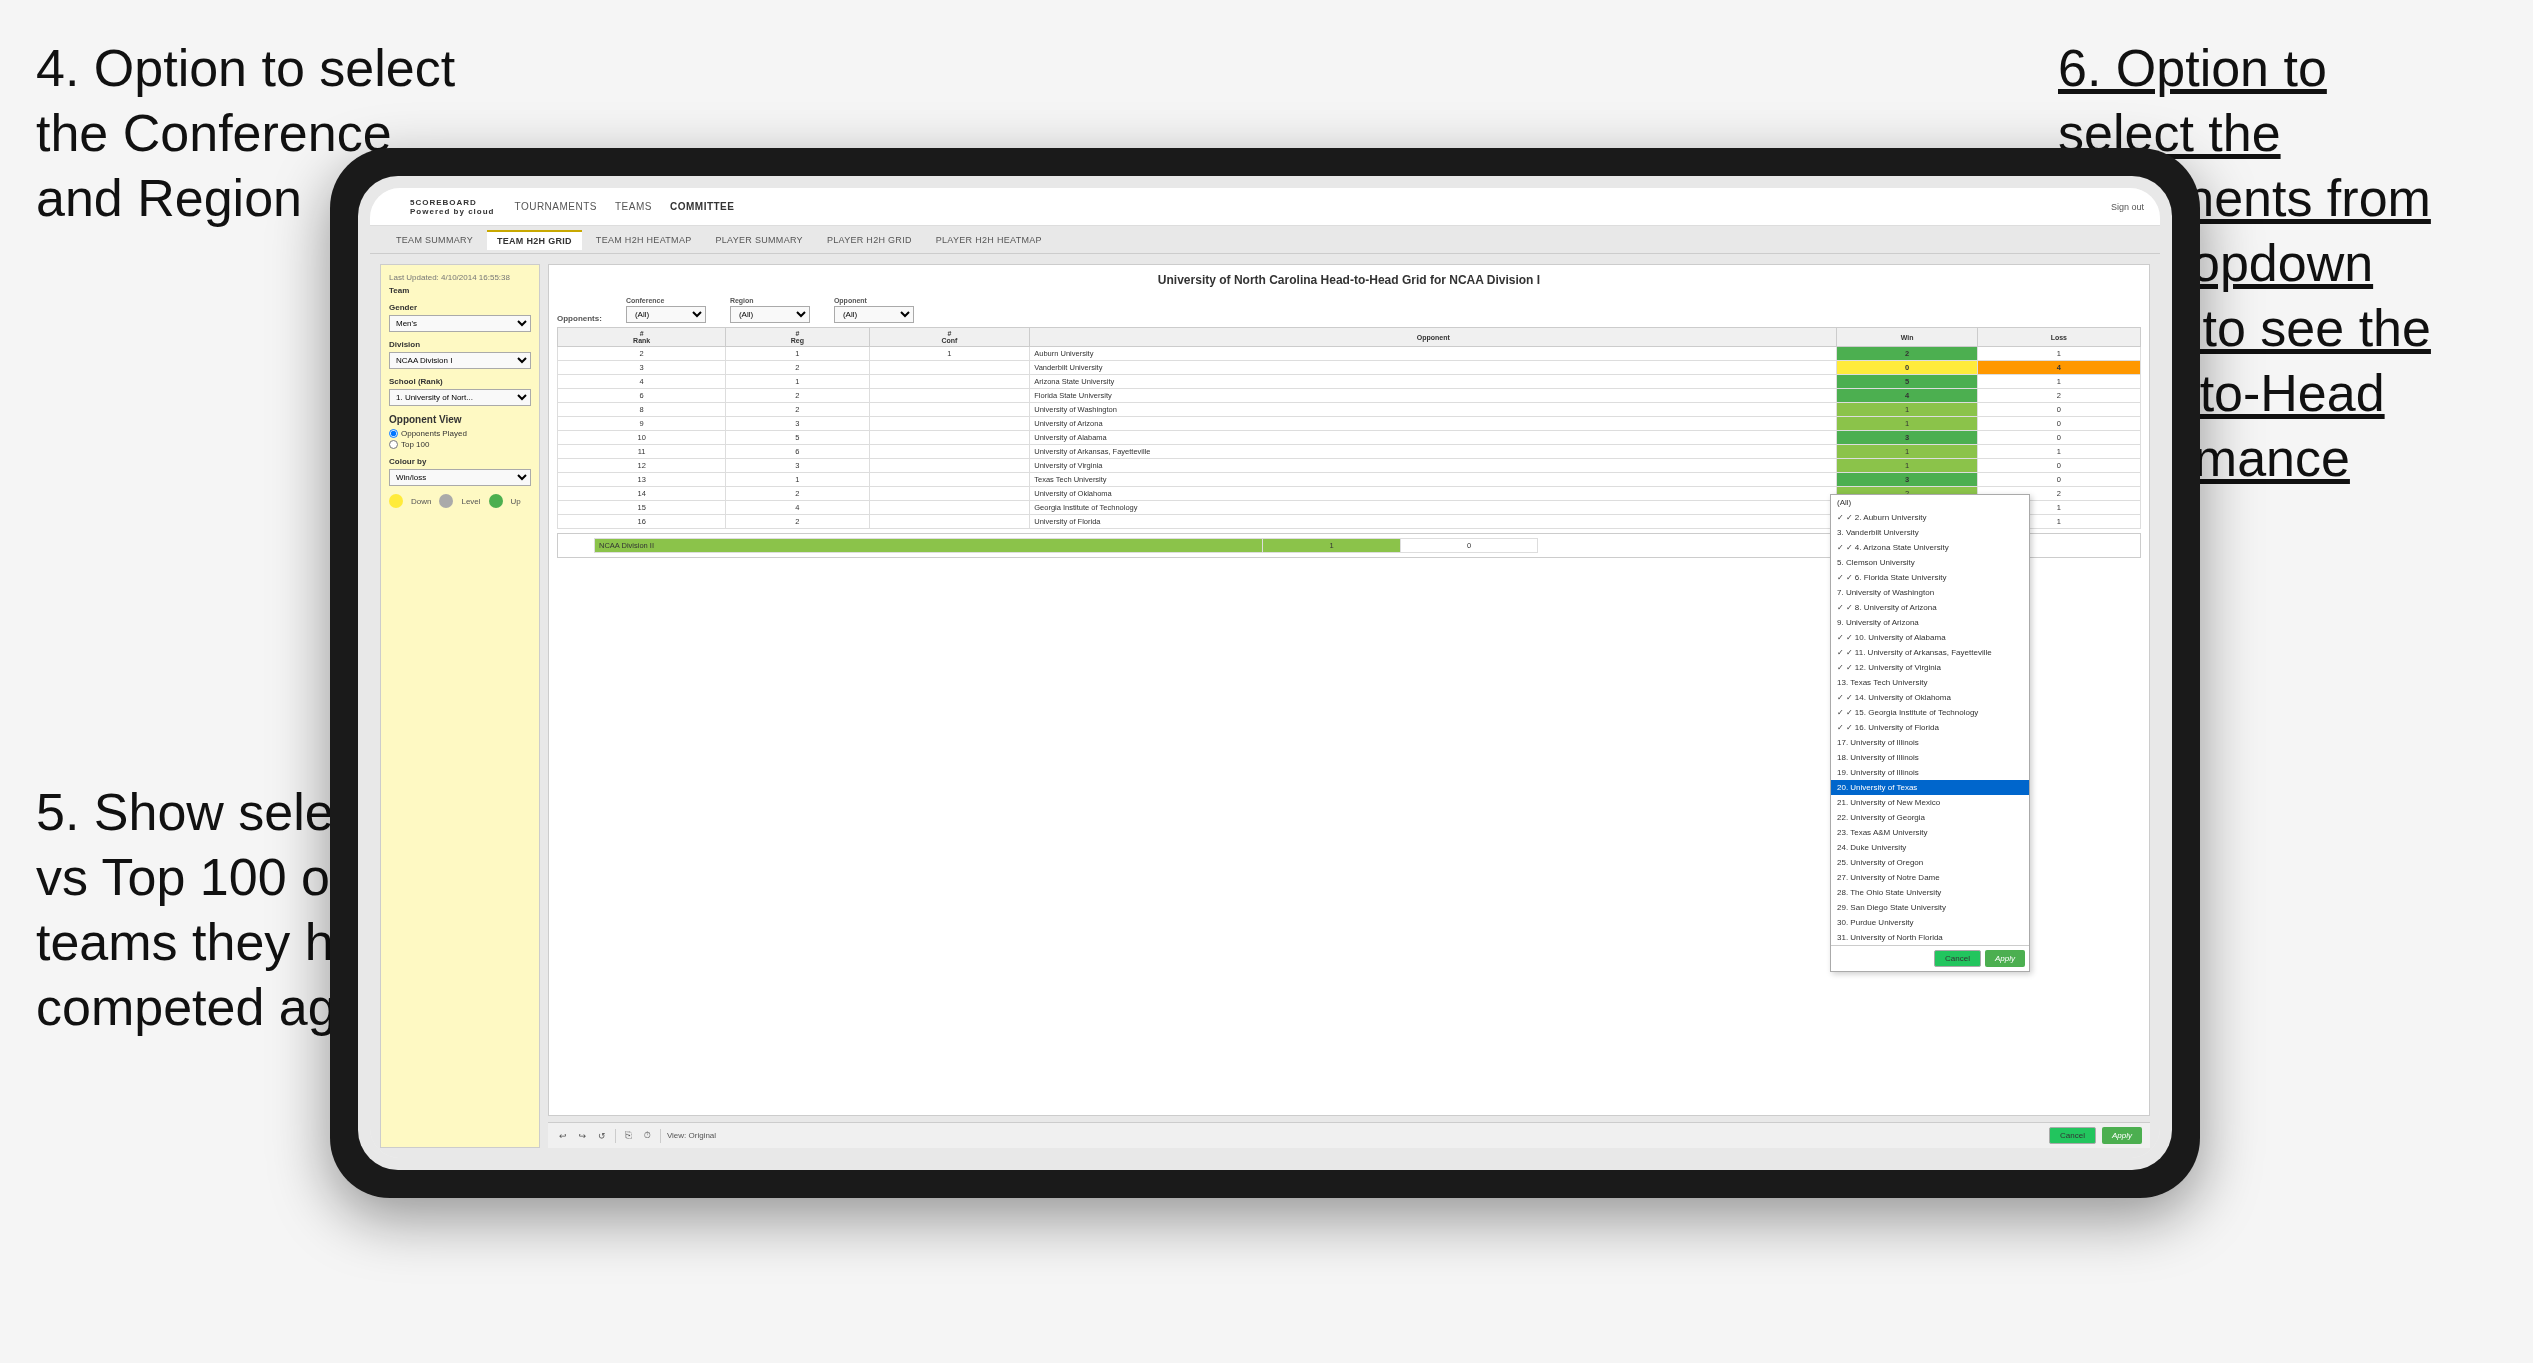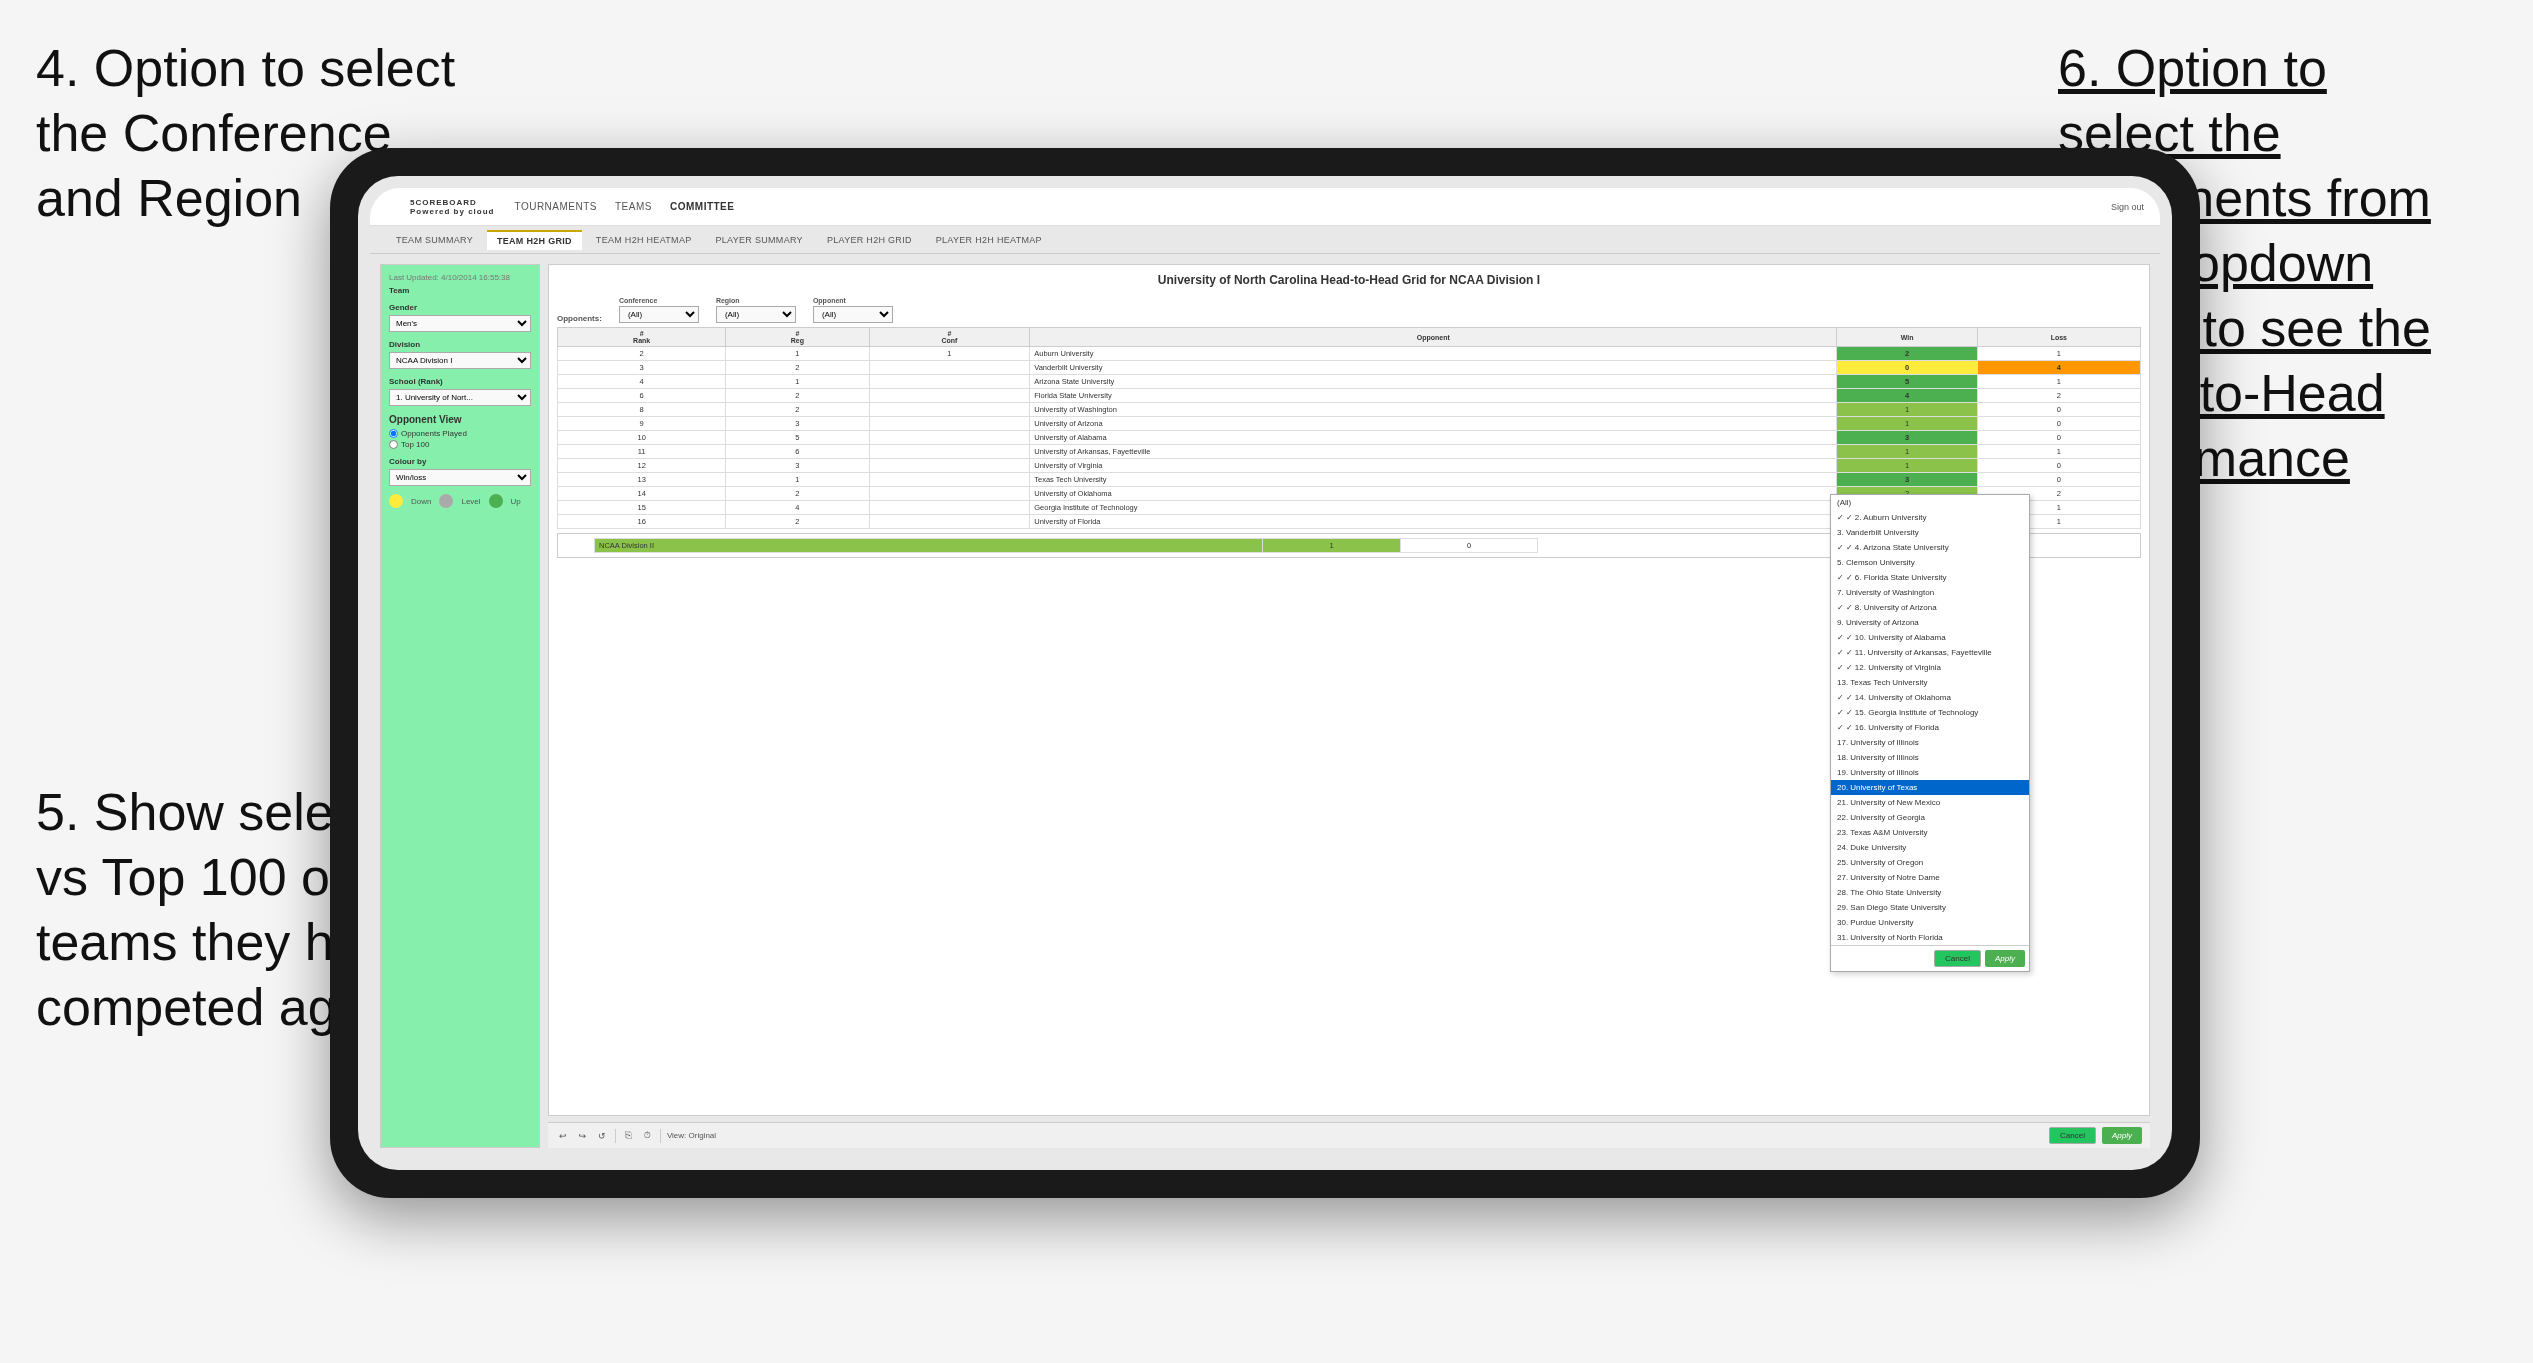--- a/index.html
+++ b/index.html
@@ -141,21 +141,21 @@
       display: flex;
       padding: 10px;
       gap: 8px;
       overflow: hidden;
       background: #e8e8e8;
     }
 
     
     .left-panel {
       width: 160px;
-      background: #86efac;
+      background: #fef9c3;
       border: 1px solid #ccc;
       padding: 8px;
       font-size: 9px;
       flex-shrink: 0;
       overflow-y: auto;
     }
     .panel-section { margin-bottom: 8px; }
     .panel-label {
       font-weight: bold;
       font-size: 8px;
@@ -234,21 +234,21 @@
       padding: 0 20px;
     }
     .h2h-meta {
       font-size: 8px;
       color: #777;
       margin-bottom: 4px;
     }
 
     .filter-row {
       display: flex;
-      gap: 17px;
+      gap: 24px;
       margin-bottom: 4px;
       align-items: flex-end;
       font-size: 8px;
     }
     .filter-group { display: flex; flex-direction: column; gap: 2px; }
     .filter-label { font-size: 7px; color: #555; font-weight: bold; }
     .filter-select {
       font-size: 8px;
       padding: 2px 4px;
       border: 1px solid #aaa;

